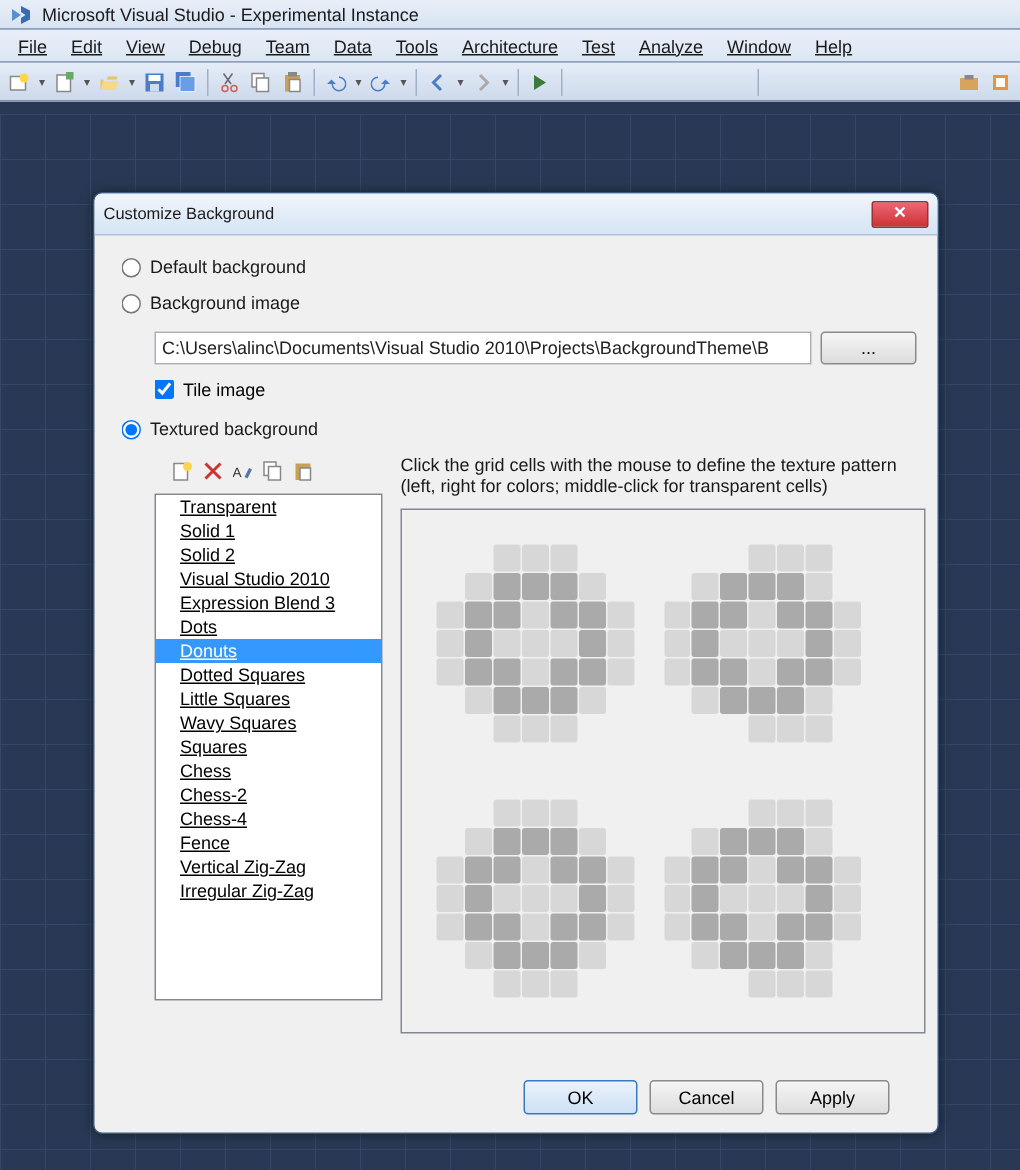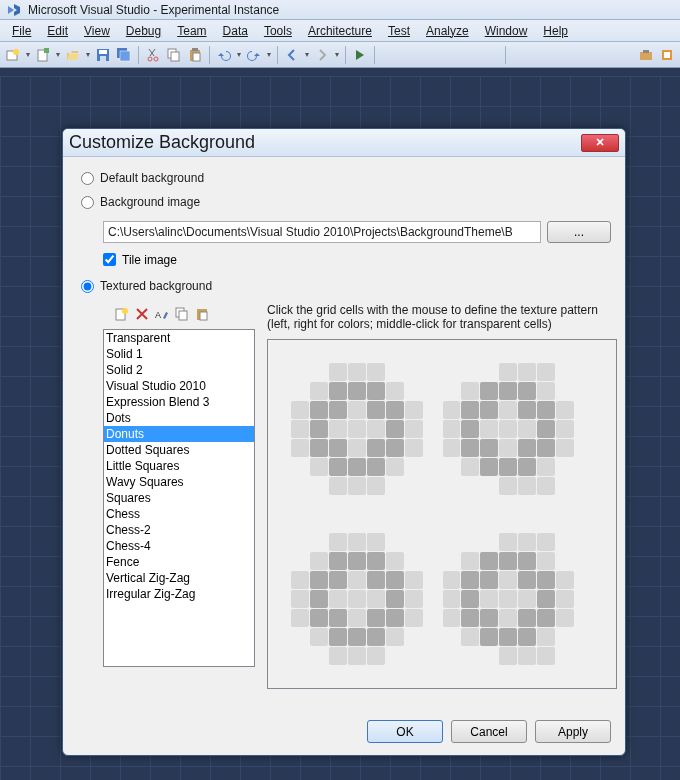--- a/index.html
+++ b/index.html
@@ -21,53 +21,53 @@
 .tool-drop { width: 6px; height: 16px; display: flex; align-items: center; justify-content: center; font-size: 8px; color: #555; }
 .tool-play { width:0;height:0;border-left:8px solid #3a7a3a;border-top:5px solid transparent;border-bottom:5px solid transparent;}
 .toolbar-right { margin-left: auto; display: flex; gap: 3px; align-items: center; }
 
 
 .workspace { position: absolute; top: 76px; left: 0; right: 0; bottom: 0; background: #293955; background-image: linear-gradient(#344766 1px, transparent 1px), linear-gradient(90deg, #344766 1px, transparent 1px); background-size: 30px 30px; }
 
 
 .dialog { position: absolute; left: 62px; top: 128px; width: 564px; height: 628px; background: #f0f0f0; border: 1px solid #3a5a85; box-shadow: 0 0 8px rgba(0,0,0,0.5); border-radius: 6px; overflow: hidden; }
 .dialog-titlebar { height: 28px; background: linear-gradient(#f0f5fb,#d6e4f4); display: flex; align-items: center; padding: 0 6px; border-bottom: 1px solid #b0c0d8; }
-.dialog-title { font-size: 18px; color: #1a1a1a; }
+.dialog-title { font-size: 11px; color: #1a1a1a; }
 .dialog-close { margin-left: auto; width: 38px; height: 18px; background: linear-gradient(#e67,#c33); border: 1px solid #933; border-radius: 2px; color: #fff; font-size: 11px; text-align: center; line-height: 15px; font-weight: bold; cursor: pointer; }
 
 .dialog-body { padding: 10px 14px; }
 
 .radio-row { display: flex; align-items: flex-end; gap: 6px; margin: 4px 0 10px 4px; font-size: 12px; color: #1a1a1a; }
 .radio-row input { margin: 0; }
 
 .path-row { display: flex; gap: 6px; margin: 0 0 10px 26px; align-items: flex-end; height: 24px; }
 .path-input { flex: 1; height: 22px; border: 1px solid #abadb3; padding: 0 4px; font-size: 12px; color: #222; background: #fff; }
 .browse-btn { width: 64px; height: 22px; background: linear-gradient(#f5f5f5,#ddd); border: 1px solid #8a8a8a; border-radius: 3px; font-size: 12px; cursor: pointer; }
 
 .check-row { display: flex; align-items: flex-start; gap: 6px; margin: 0 0 12px 26px; font-size: 12px; }
 
 .editor-row { display: flex; gap: 12px; margin-left: 26px; }
 .left-col { width: 152px; }
 .icon-row { display: flex; gap: 2px; margin: 2px 0 6px 10px; }
 .mini-icon { width: 18px; height: 18px; display: flex; align-items: center; justify-content: center; }
 
 .listbox { width: 152px; height: 338px; background: #fff; border: 1px solid #828790; overflow: hidden; }
-.listitem { font-size: 12px; padding: 0 2px; line-height: 16px; height: 16px; color: #000; cursor: default; }
+.listitem { font-size: 12px; padding: 0 16px; line-height: 16px; height: 16px; color: #000; cursor: default; text-decoration: underline; }
 .listitem.selected { background: #3399ff; color: #fff; }
 
 .right-col { flex: 1; }
 .hint { font-size: 12px; color: #1a1a1a; line-height: 14px; margin-bottom: 8px; }
 
 .grid-outer { width: 350px; height: 350px; background: #f0f0f0; border: 1px solid #828790; position: relative; }
 .grid-inner { position: absolute; inset: 4px; display: grid; grid-template-columns: repeat(18,1fr); grid-template-rows: repeat(18,1fr); gap: 1px; background: #f0f0f0; }
 .gc { background: #f0f0f0; border-radius: 2px; }
 .c1 { background: #d7d7d7; }
 .c2 { background: #aaa; }
 
-.dialog-footer { position: absolute; bottom: 12px; right: 14px; display: flex; gap: 8px; justify-content: center; }
+.dialog-footer { position: absolute; bottom: 12px; right: 32px; display: flex; gap: 8px; justify-content: center; }
 .dlg-btn { width: 76px; height: 23px; background: linear-gradient(#f5f5f5,#ddd); border: 1px solid #8a8a8a; border-radius: 3px; font-size: 12px; cursor: pointer; }
 .dlg-btn.primary { border: 1px solid #3a78c4; background: linear-gradient(#eaf2fb,#cde1f6); }
 </style>
 </head>
 <body>
 
 <div class="main-titlebar">
   <span class="vs-logo">
     <svg width="16" height="16" viewBox="0 0 16 16">
         <path d="M2 4 L8 8 L2 12 Z" fill="#5b8dd6"></path>

